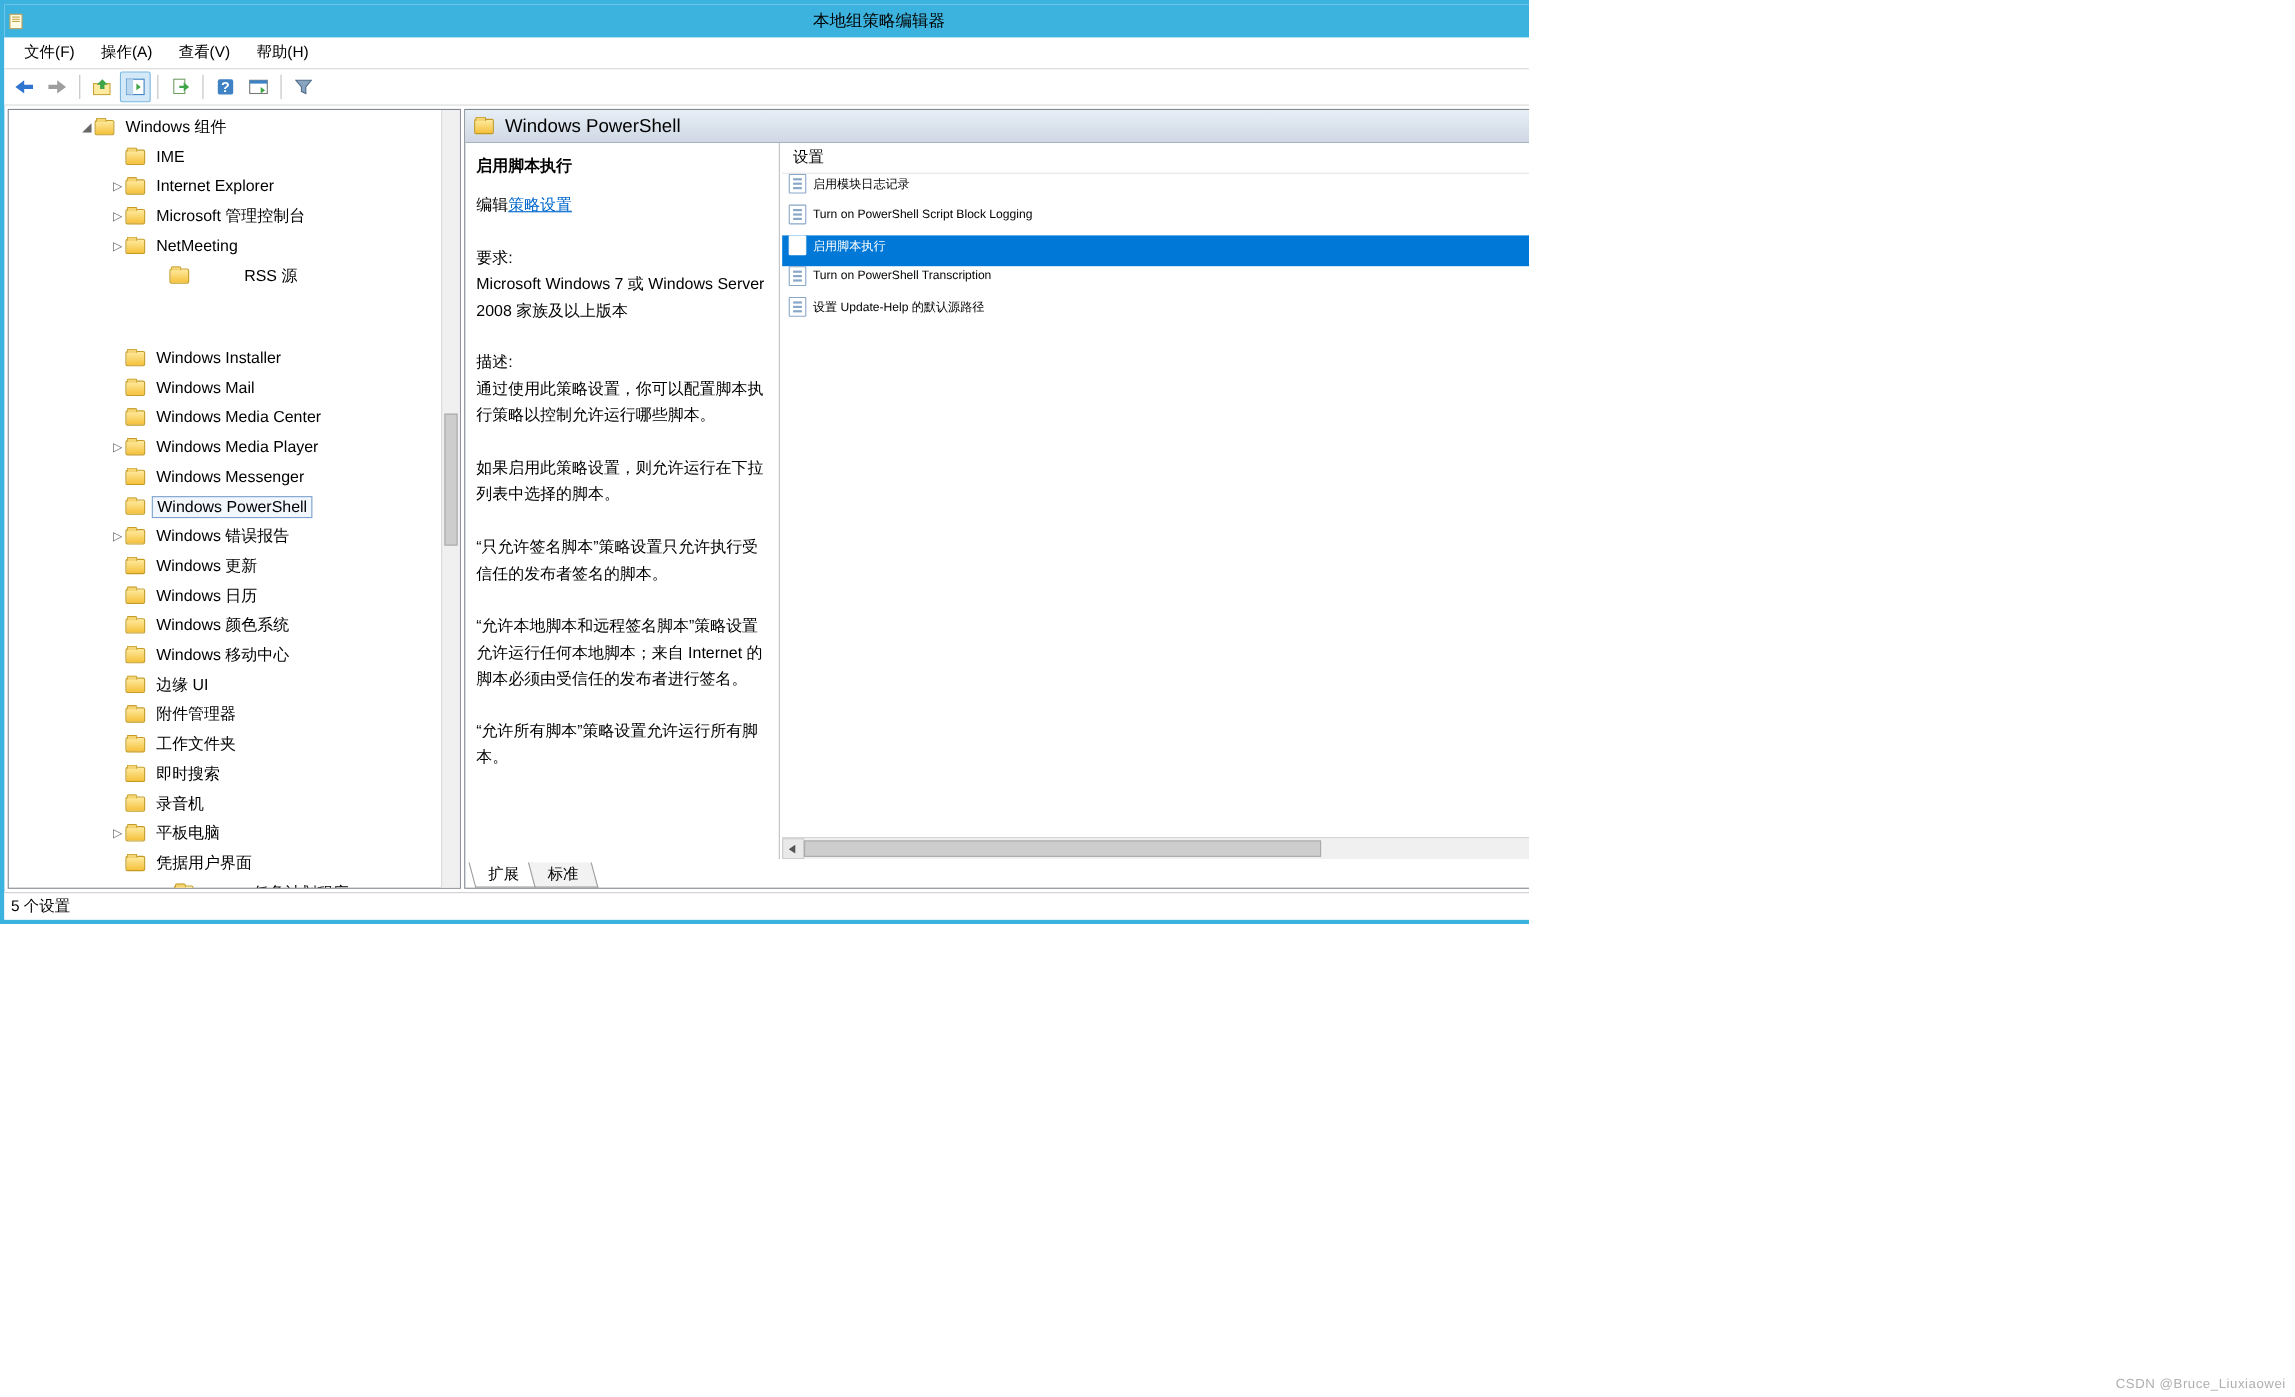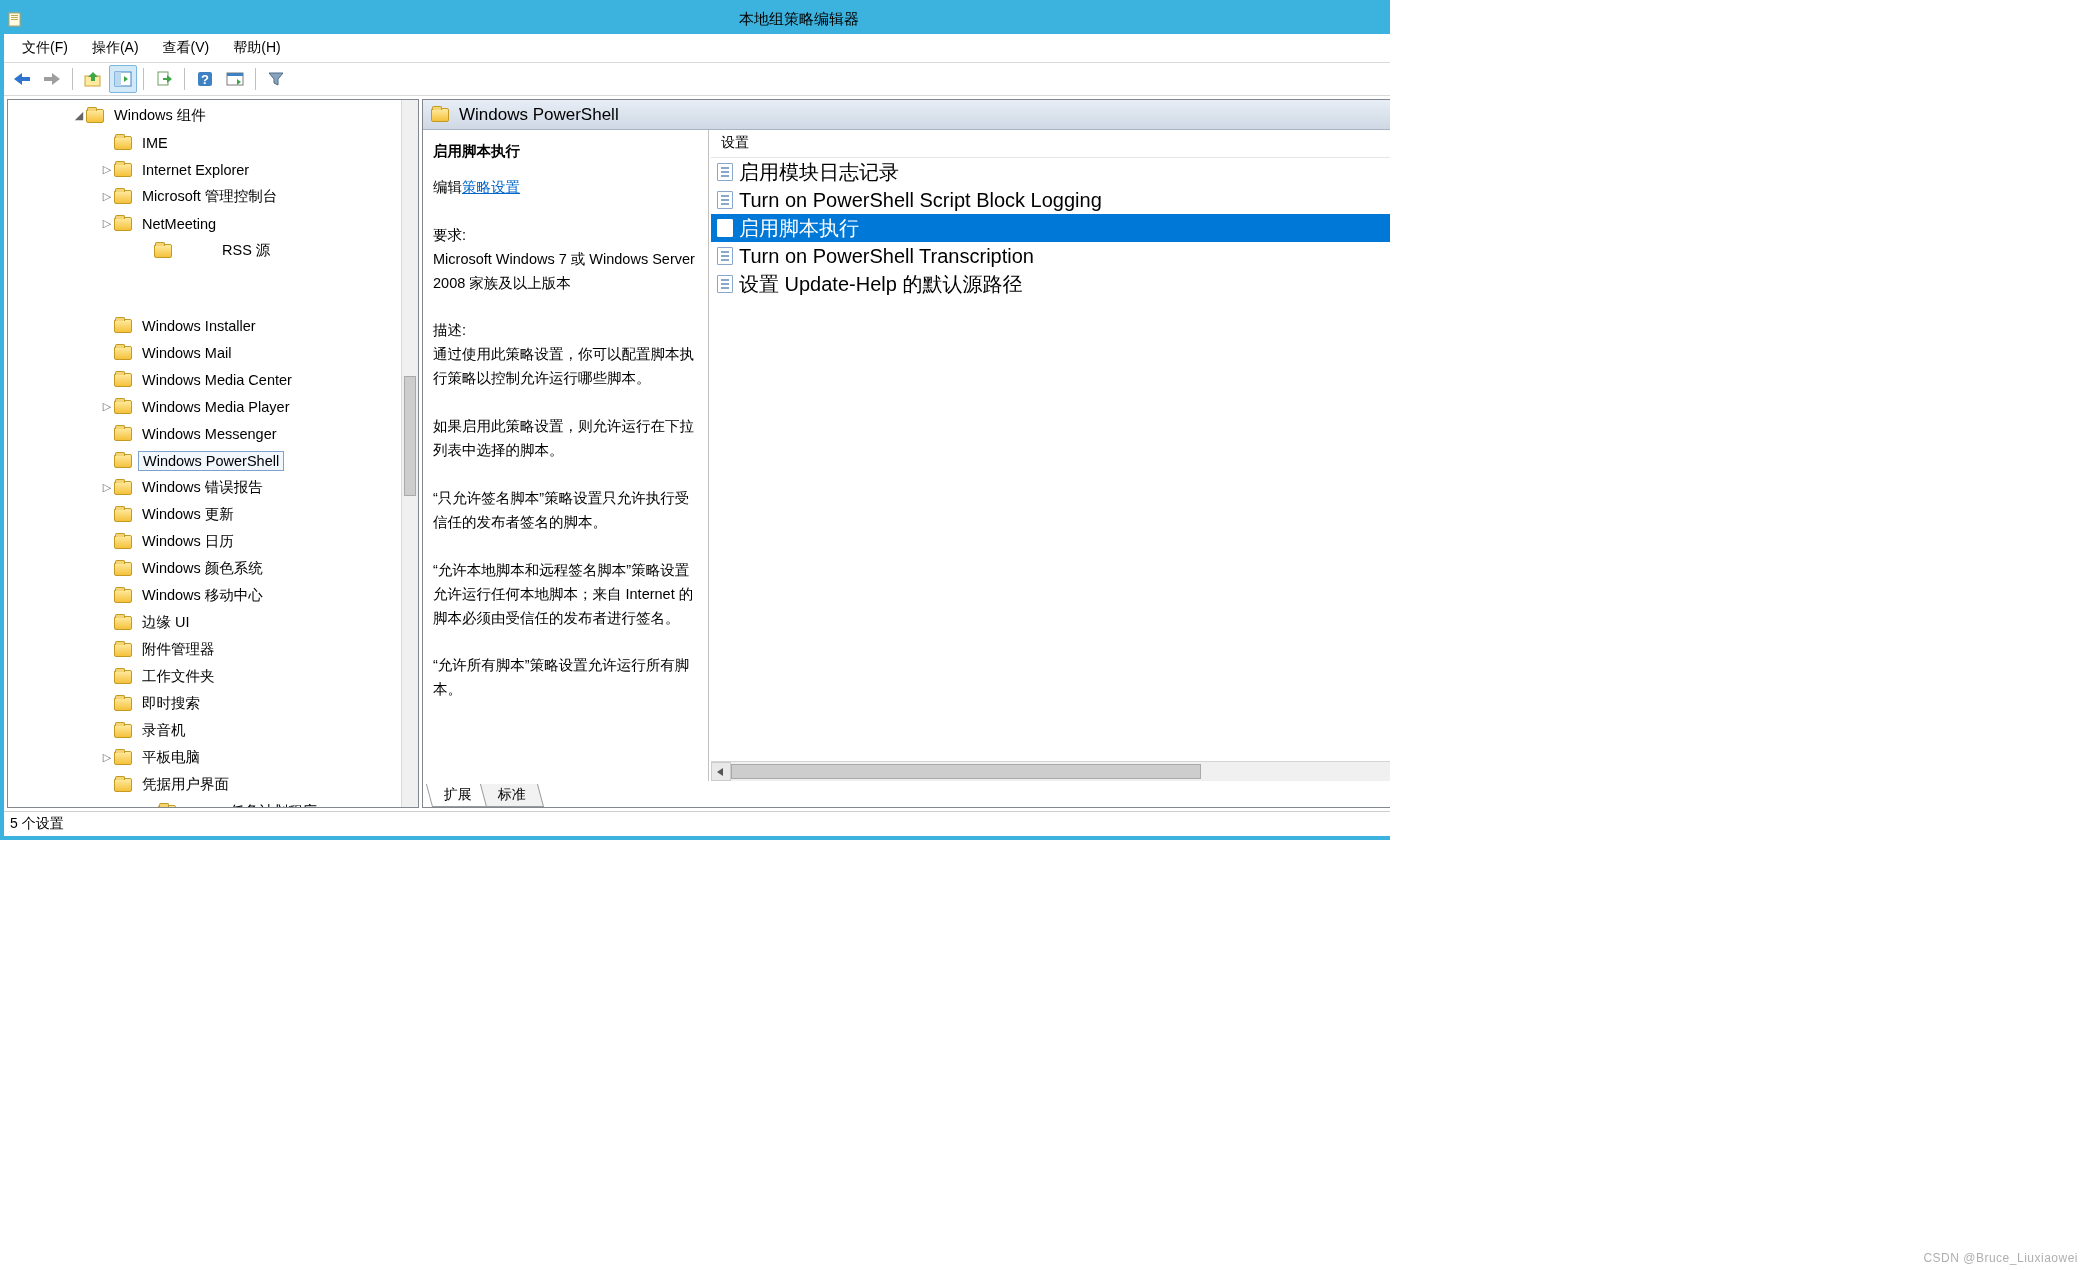--- a/index.html
+++ b/index.html
@@ -69,21 +69,21 @@
   .desc-col a { color:#0066cc; text-decoration:underline;}
   .list-col { flex:1 1 auto; display:flex; flex-direction:column; min-width:0; overflow:hidden; margin-left:2px;}
   .list-head {
     height:28px; display:flex; background:#fff; border-bottom:1px solid #e5e5e5;
     font-size:14px;
   }
   .list-head .hcol { padding:4px 10px; border-right:1px solid #404040; }
   .hcol.setting { flex:1 1 auto;}
   .hcol.state { width:180px; text-align:center;}
   .list-body { flex:1 1 auto; overflow:auto;}
-  .list-row { display:flex; align-items:center; height:28px; font-size:20px;}
+  .list-row { display:flex; align-items:flex-start; height:28px; font-size:11px;}
   .list-row.sel { background:#0078d7; color:#fff;}
   .list-row .c-setting { flex:1 1 auto; display:flex; align-items:center; padding-left:6px; gap:6px; white-space:nowrap;}
   .list-row .c-state { width:180px; padding-left:4px;}
   .policy-icon { width:16px; height:18px; border:1px solid #89a7c8; background:#fff; border-radius:1px;
     position:relative; flex:0 0 auto;}
   .policy-icon::after{content:""; position:absolute; left:3px; top:3px; right:3px; height:2px;
     background:#89a7c8; box-shadow: 0 4px 0 #89a7c8, 0 8px 0 #89a7c8;}
   .list-row.sel .policy-icon { border-color:#fff; }
   .list-row.sel .policy-icon::after { background:#fff; box-shadow: 0 4px 0 #fff, 0 8px 0 #fff;}
   .hscroll {

